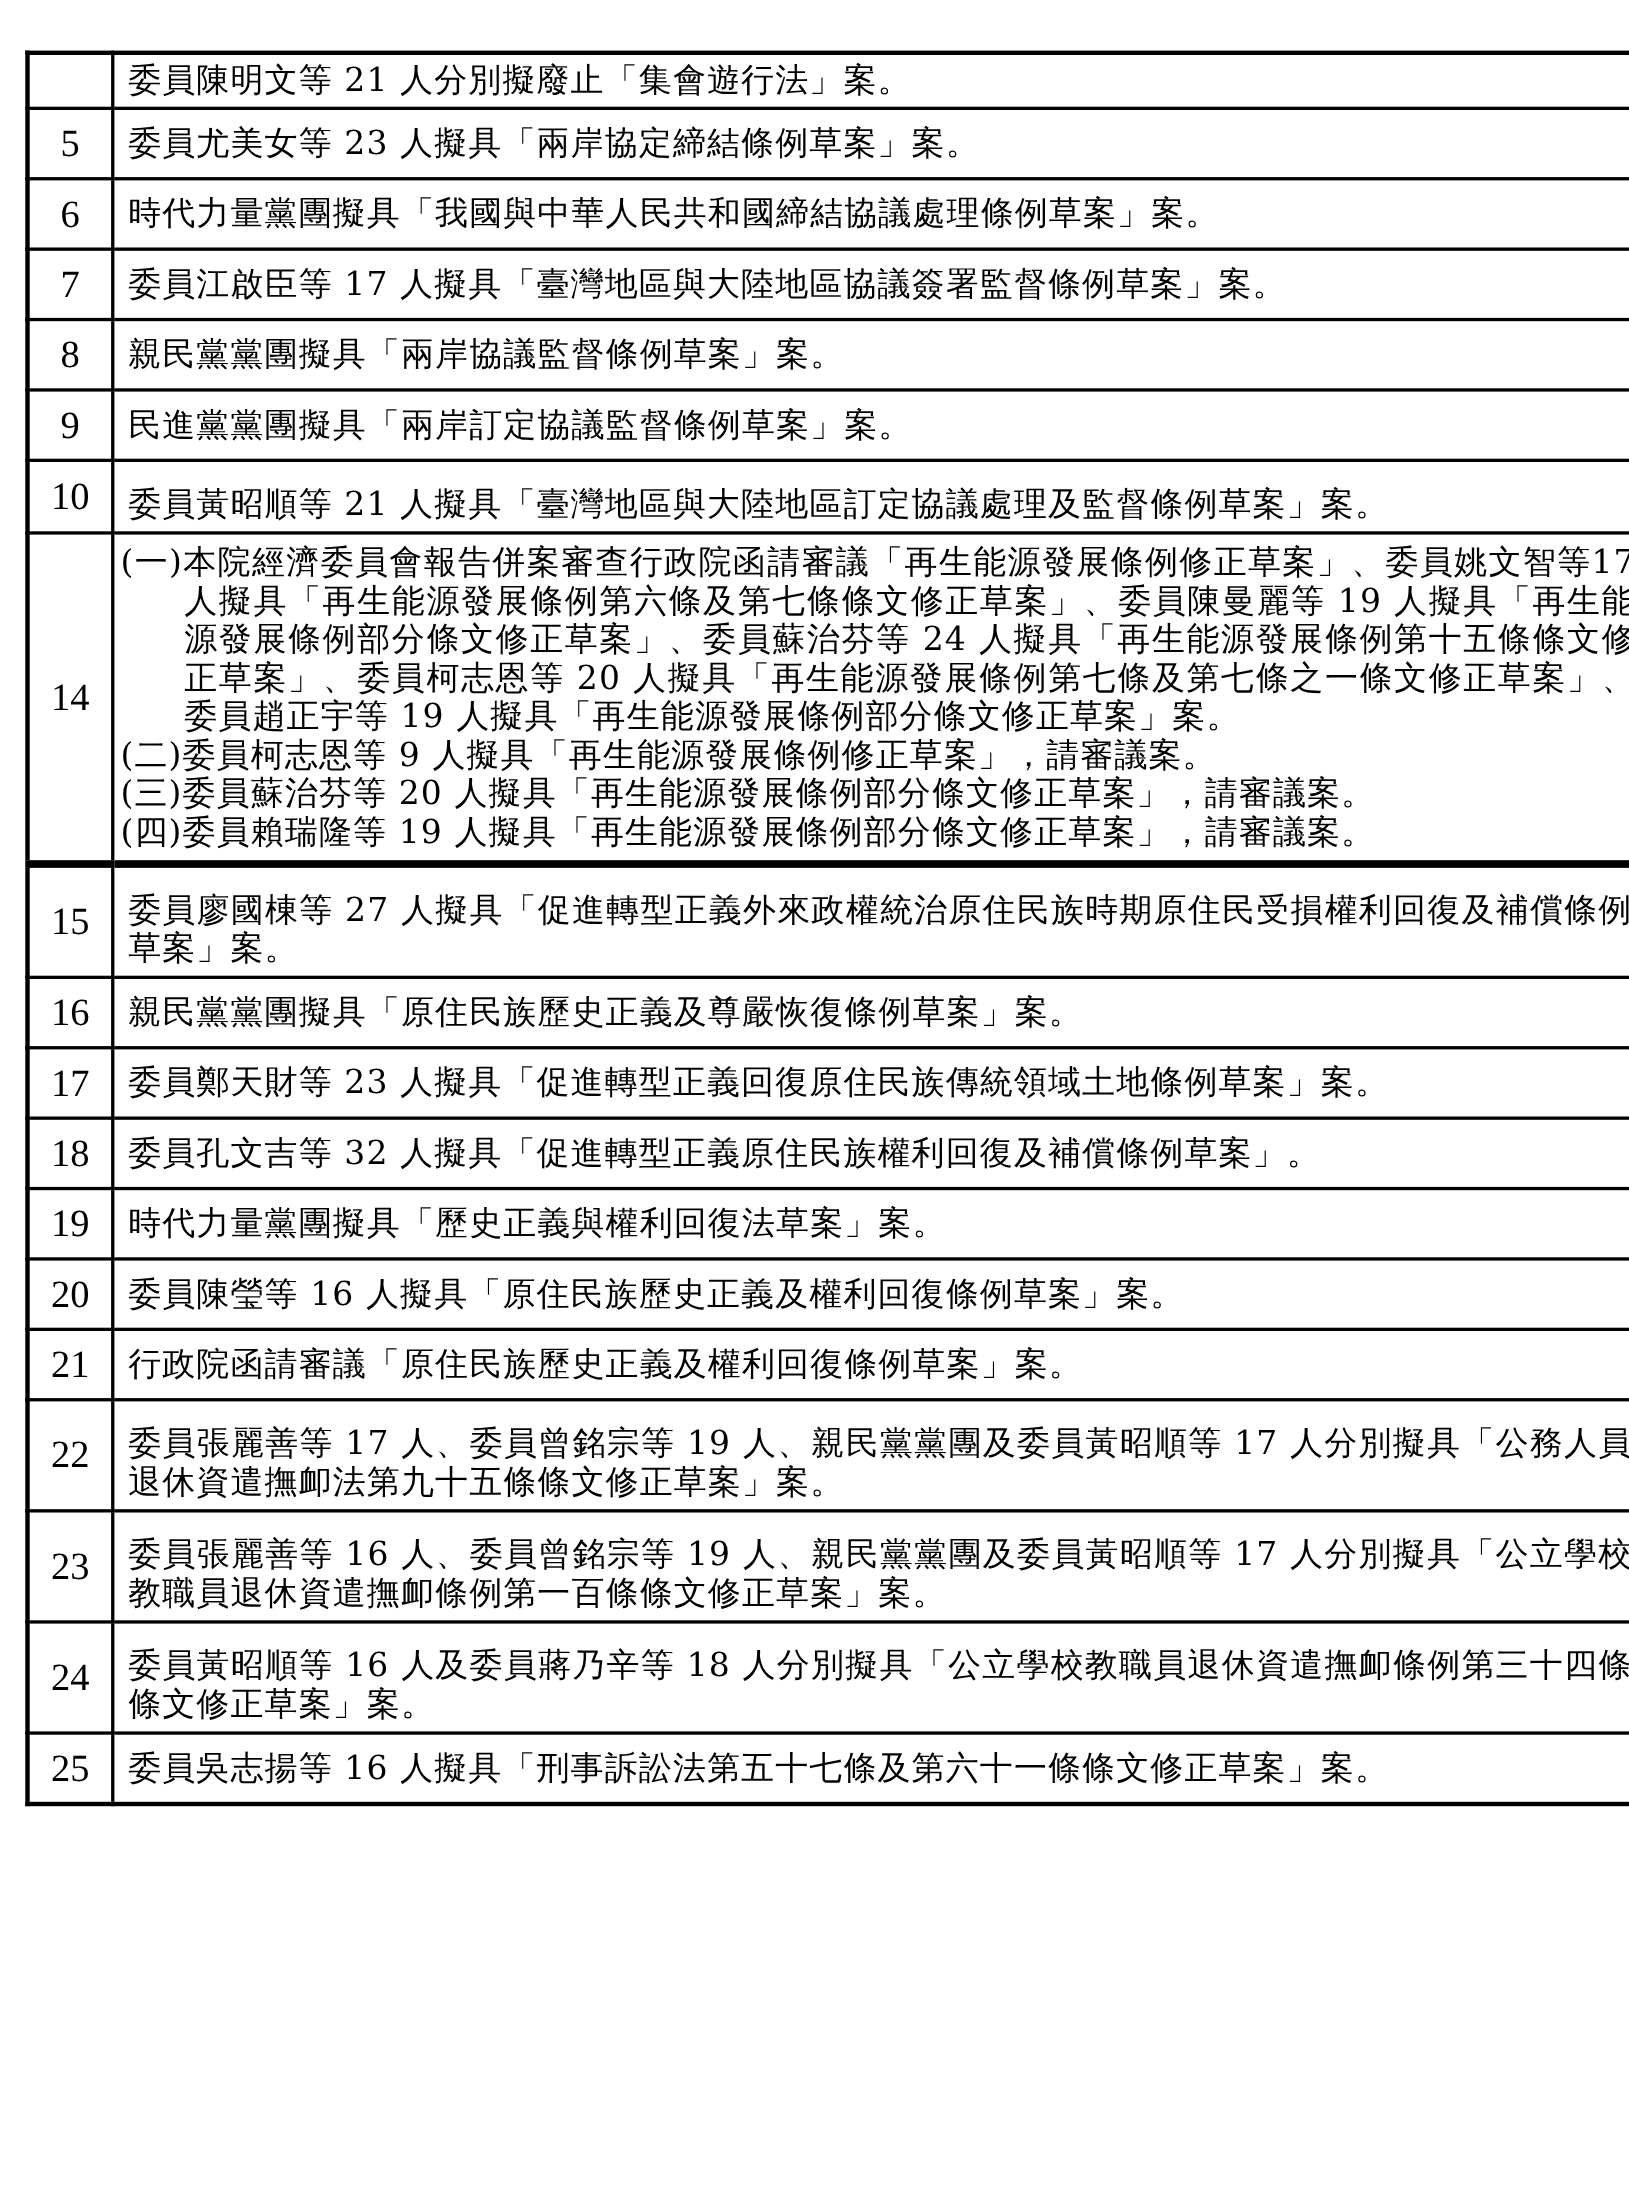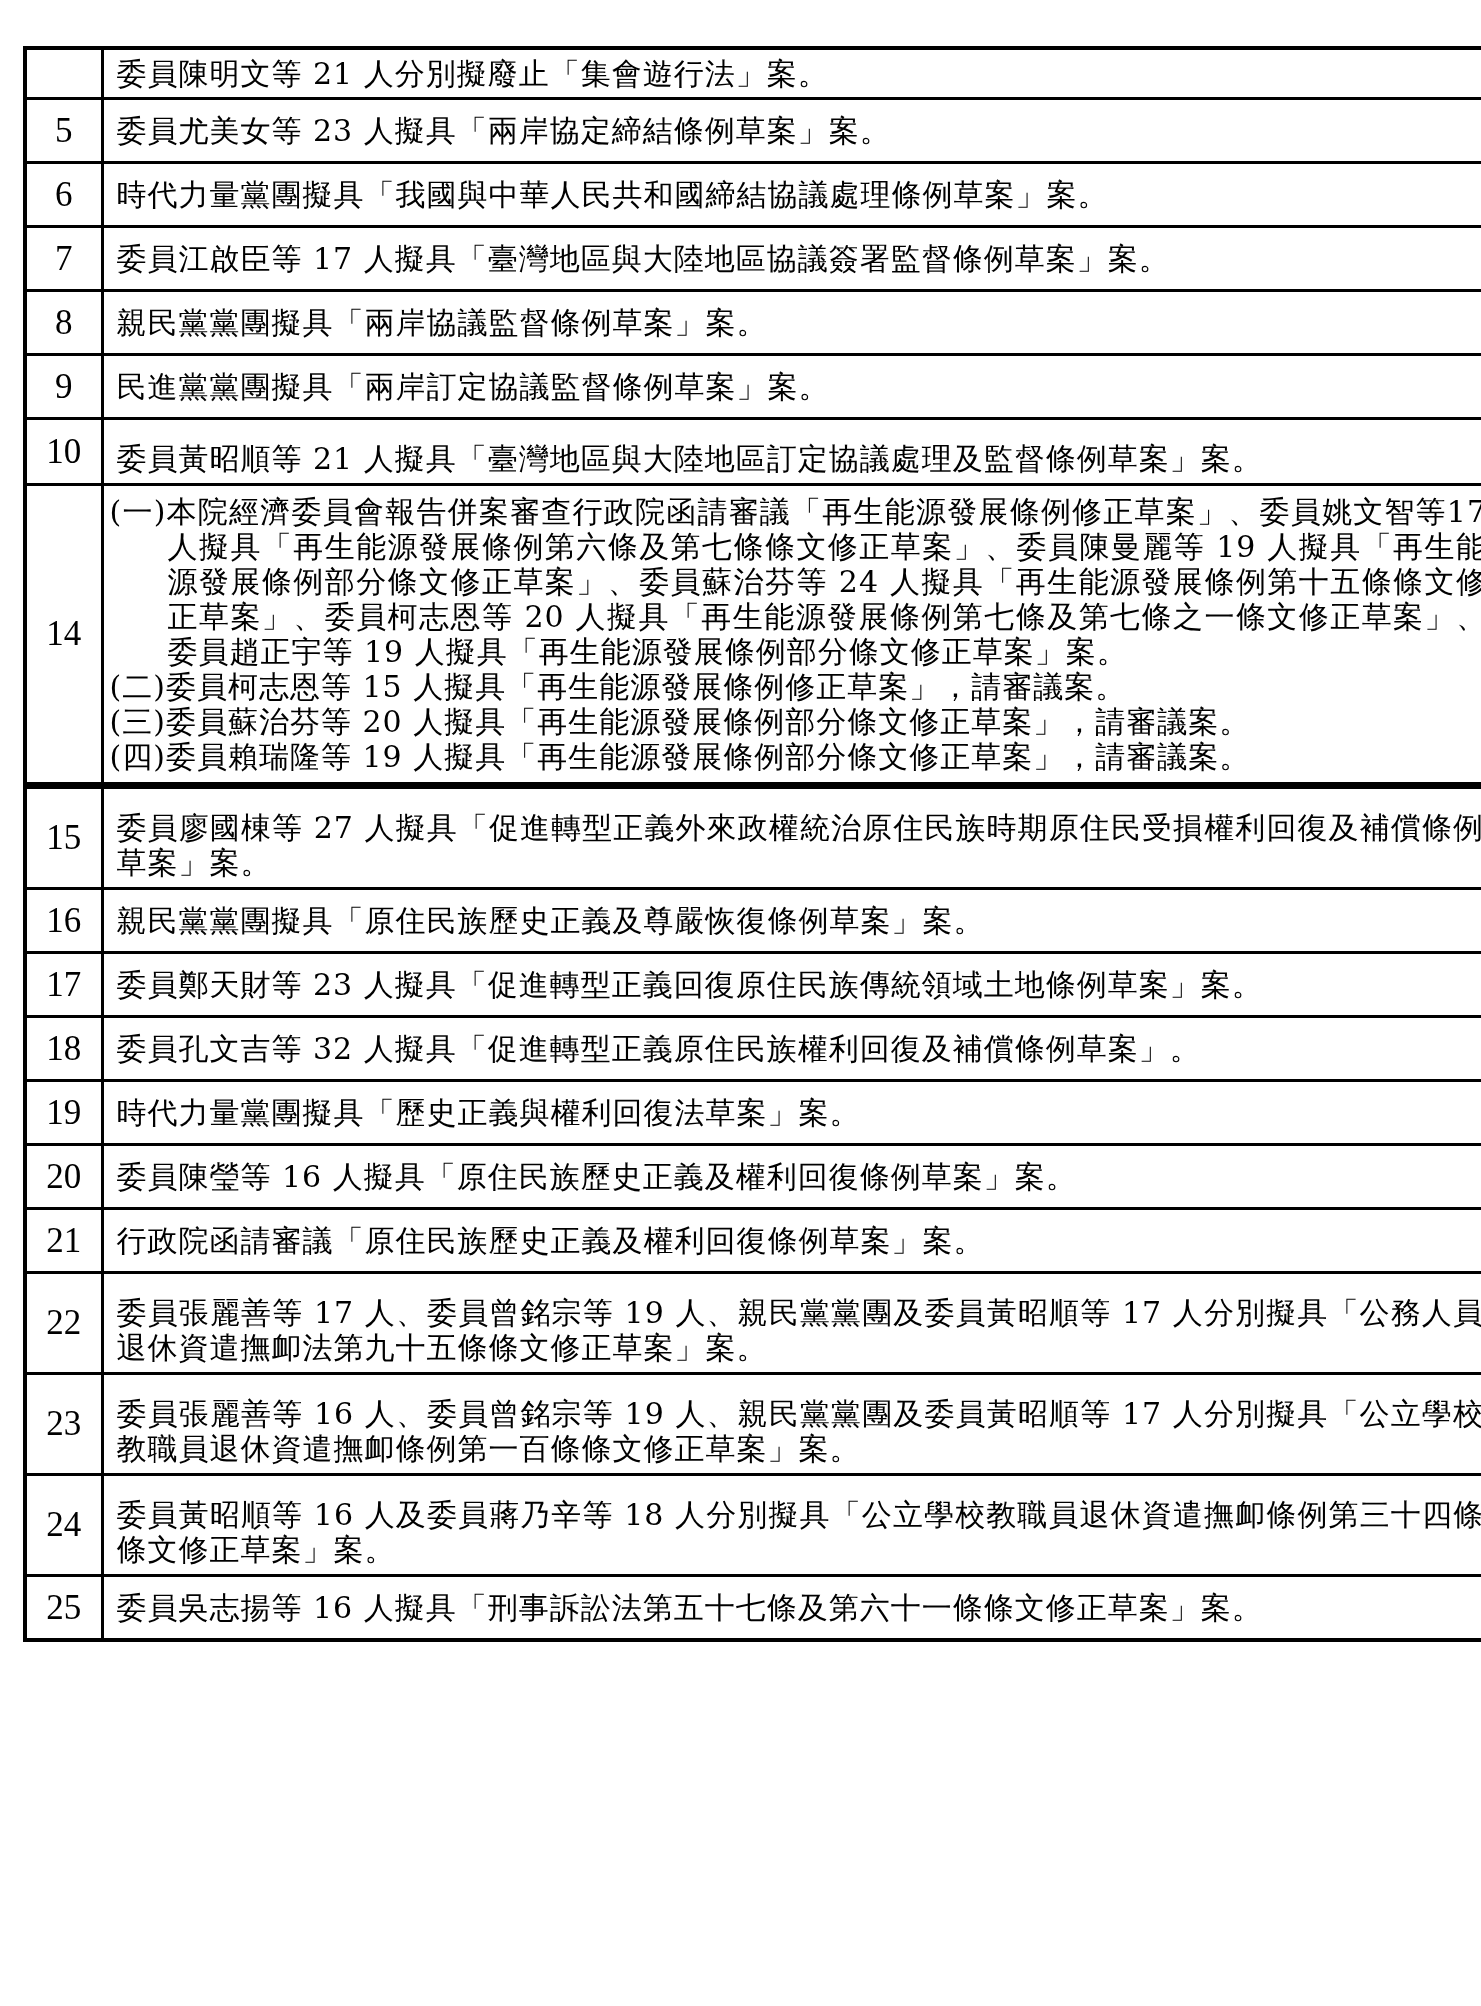--- a/index.html
+++ b/index.html
@@ -116,21 +116,21 @@
         <tr class="two-line">
           <td class="num-cell">10</td>
           <td class="content-cell">
             <div class="bill-text">委員黃昭順等 21 人擬具「臺灣地區與大陸地區訂定協議處理及監督條例草案」案。</div>
           </td>
         </tr>
         <tr class="row-14">
           <td class="num-cell">14</td>
           <td class="content-cell">
             <div class="sub-item"><span class="sub-label">(一)</span><span>本院經濟委員會報告併案審查行政院函請審議「再生能源發展條例修正草案」、委員姚文智等17 人擬具「再生能源發展條例第六條及第七條條文修正草案」、委員陳曼麗等 19 人擬具「再生能源發展條例部分條文修正草案」、委員蘇治芬等 24 人擬具「再生能源發展條例第十五條條文修正草案」、委員柯志恩等 20 人擬具「再生能源發展條例第七條及第七條之一條文修正草案」、委員趙正宇等 19 人擬具「再生能源發展條例部分條文修正草案」案。</span></div>
-            <div class="sub-item"><span class="sub-label">(二)</span><span>委員柯志恩等 15 人擬具「再生能源發展條例修正草案」，請審議案。</span></div>
+            <div class="sub-item"><span class="sub-label">(二)</span><span>委員柯志恩等 9 人擬具「再生能源發展條例修正草案」，請審議案。</span></div>
             <div class="sub-item"><span class="sub-label">(三)</span><span>委員蘇治芬等 20 人擬具「再生能源發展條例部分條文修正草案」，請審議案。</span></div>
             <div class="sub-item"><span class="sub-label">(四)</span><span>委員賴瑞隆等 19 人擬具「再生能源發展條例部分條文修正草案」，請審議案。</span></div>
           </td>
         </tr>
         <tr class="thick-top two-line">
           <td class="num-cell">15</td>
           <td class="content-cell">
             <div class="bill-text">委員廖國棟等 27 人擬具「促進轉型正義外來政權統治原住民族時期原住民受損權利回復及補償條例草案」案。</div>
           </td>
         </tr>

